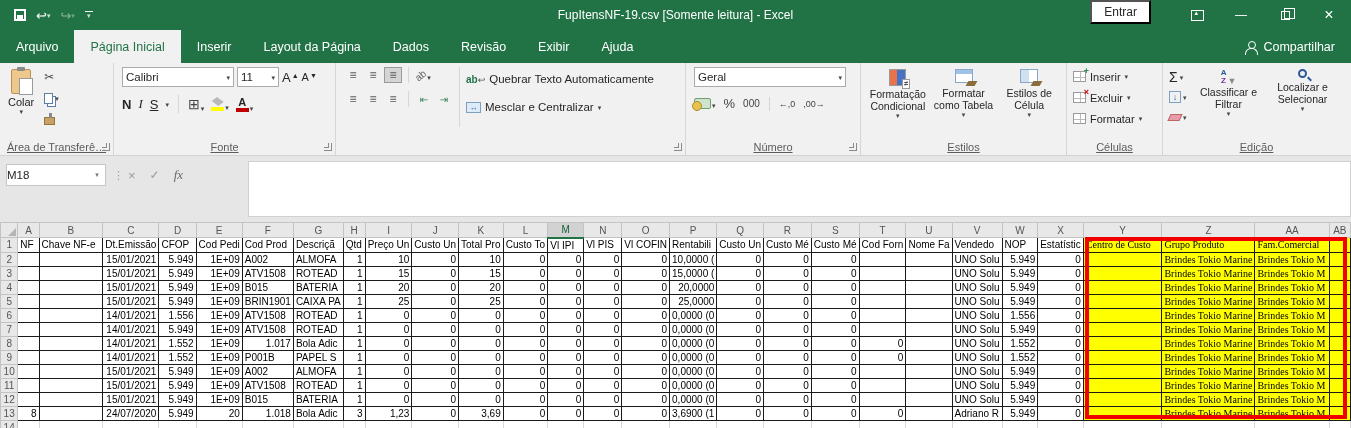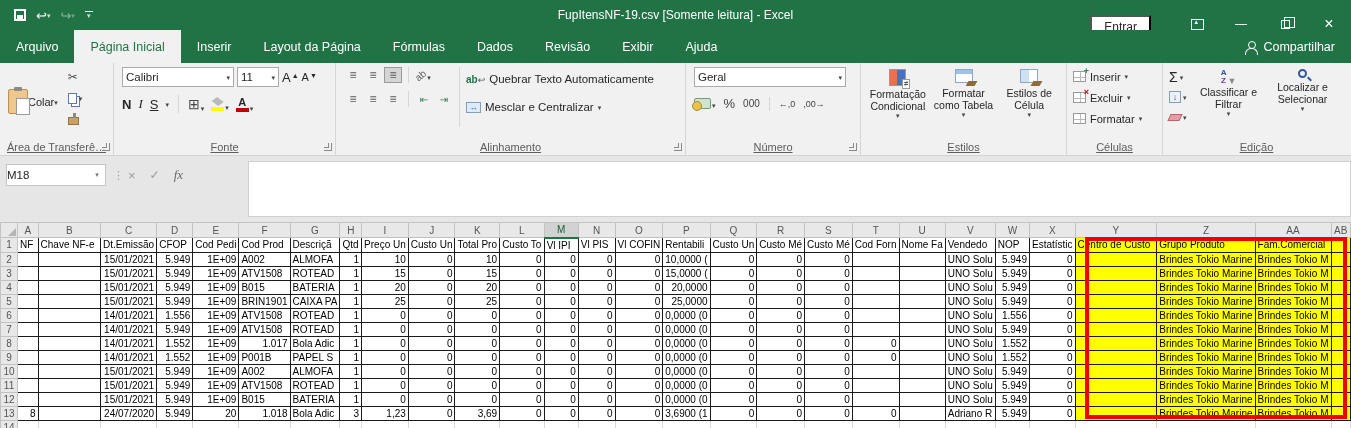--- a/index.html
+++ b/index.html
@@ -10,21 +10,21 @@
   .titlebar{position:absolute;top:0;left:0;width:1351px;height:30px;background:#217346;display:flex;align-items:center;color:#fff;}
   .qat{display:flex;align-items:center;gap:10px;margin-left:14px;}
   .qat .btn{display:flex;align-items:center;color:#fff;cursor:default;}
   .i-save{width:12px;height:12px;border:2px solid #fff;position:relative;display:inline-block;}
   .i-save::after{content:"";position:absolute;left:1px;right:1px;bottom:0;height:4px;background:#fff;}
   .glyph{font-size:13px;line-height:13px;}
   .dim{opacity:.45;}
   .arr{font-size:7px;color:#444;line-height:7px;}
   .titlebar .arr,.tabrow .arr{color:#cfe3d7;}
   .title-text{position:absolute;left:0;right:0;text-align:center;font-size:12px;color:#fff;}
-  .tb-right{position:absolute;right:0;top:9px;height:30px;display:flex;align-items:flex-end;}
+  .tb-right{position:absolute;right:0;top:0;height:30px;display:flex;align-items:flex-start;}
   .entrar{background:#fff;color:#262626;font-size:12px;padding:3px 12px;margin-right:24px;}
   .winbtn{width:44px;height:30px;display:flex;align-items:center;justify-content:center;color:#fff;}
   .i-ribopt{width:13px;height:11px;border:1px solid #fff;position:relative;display:inline-block;}
   .i-ribopt::after{content:"▴";position:absolute;left:3px;top:-2px;font-size:7px;color:#fff;}
   .i-restore{width:9px;height:9px;border:1px solid #fff;position:relative;display:inline-block;background:transparent;}
   .i-restore::before{content:"";position:absolute;top:-4px;left:2px;width:9px;height:9px;border:1px solid #fff;}
   .i-close{font-size:16px;line-height:16px;}
 
   
   .tabrow{position:absolute;top:30px;left:0;width:1351px;height:33px;background:#217346;display:flex;align-items:stretch;color:#fff;}
@@ -38,21 +38,21 @@
   .i-person::before{content:"";position:absolute;left:3px;top:0;width:6px;height:6px;border:1.2px solid #fff;border-radius:50%;}
   .i-person::after{content:"";position:absolute;left:0;bottom:-2px;width:11px;height:6px;border:1.2px solid #fff;border-bottom:none;border-radius:6px 6px 0 0;}
 
   
   .ribbon{position:absolute;top:63px;left:0;width:1351px;height:93px;background:#f1f1f1;border-bottom:1px solid #d5d3d1;display:flex;}
   .group{position:relative;border-right:1px solid #d8d6d4;height:100%;flex:none;}
   .glabel{position:absolute;bottom:2px;left:0;right:0;text-align:center;font-size:11px;color:#5c5c5c;white-space:nowrap;overflow:hidden;text-decoration:underline;}
   .launcher{position:absolute;right:3px;bottom:4px;width:8px;height:8px;border-right:1px solid #8a8a8a;border-bottom:1px solid #8a8a8a;}
   .launcher::after{content:"";position:absolute;right:2px;bottom:2px;width:4px;height:4px;border-right:1px solid #8a8a8a;border-bottom:1px solid #8a8a8a;}
   .gcontent{padding:4px 4px 0 4px;height:74px;display:flex;}
-  .bigbtn{display:flex;flex-direction:row;align-items:center;justify-content:space-between;font-size:11px;color:#262626;padding:2px 4px;}
+  .bigbtn{display:flex;flex-direction:column;align-items:center;justify-content:flex-start;font-size:11px;color:#262626;padding:2px 4px;}
   .i-clip{width:20px;height:25px;background:#edc78c;border:1px solid #ba9057;border-radius:2px;position:relative;margin-bottom:2px;}
   .i-clip::before{content:"";position:absolute;left:5px;top:-3px;width:8px;height:4px;background:#8a8a8a;border-radius:1px;}
   .i-clip::after{content:"";position:absolute;right:-3px;bottom:-2px;width:12px;height:15px;background:#fff;border:1px solid #9a9a9a;}
   .smallcol{display:flex;flex-direction:column;justify-content:flex-start;gap:5px;margin-left:6px;padding-top:2px;}
   .sbtn{display:flex;align-items:center;gap:2px;height:16px;color:#444;}
   .i-copy{width:9px;height:11px;border:1px solid #5b7da6;background:#fff;box-shadow:3px 3px 0 -1px #fff,3px 3px 0 0 #5b7da6;display:inline-block;}
   .i-paint{width:11px;height:8px;background:#c8a165;border:1px solid #97743f;display:inline-block;position:relative;margin-top:4px;}
   .i-paint::before{content:"";position:absolute;left:4px;top:-5px;width:3px;height:5px;background:#8a8a8a;}
   .combo{background:#fff;border:1px solid #ababab;height:20px;display:flex;align-items:center;font-size:11.5px;color:#262626;padding:0 3px;}
   .combo .arr{margin-left:auto;}
@@ -112,21 +112,21 @@
 
   
   .gridwrap{position:absolute;top:222px;left:0;width:1351px;height:206px;overflow:hidden;background:#fff;}
   table.sheet{border-collapse:collapse;table-layout:fixed;}
   table.sheet th,table.sheet td{height:14px;font-size:10px;line-height:13px;padding:0 2px;white-space:nowrap;overflow:hidden;font-weight:normal;}
   table.sheet thead th{height:15px;background:#e8e8e8;border:1px solid #c3c3c3;color:#555;text-align:center;padding:0;}
   table.sheet thead th.selcol{background:#d2d2d2;border-bottom:2px solid #217346;color:#17603a;}
   table.sheet tbody th{background:#e8e8e8;border:1px solid #c3c3c3;color:#555;text-align:center;padding:0 2px;}
   td.e{border-right:1px solid #d9d9d9;border-bottom:1px solid #d9d9d9;background:#fff;}
   td.b{border:1px solid #1a1a1a;background:#fff;}
-  td.y{background:#ffff00;}
+  td.y{background:#ffff00;font-family:Liberation Serif, serif;}
   td.num{text-align:right;}
   th.corner{position:relative;}
   .tri{position:absolute;right:1px;bottom:1px;width:0;height:0;border-left:8px solid transparent;border-bottom:8px solid #b5b5b5;}
   .redbox{position:absolute;border:4px solid #f00000;pointer-events:none;}
 </style>
 </head>
 <body>
 
 <div class="titlebar">
   <div class="qat">
@@ -158,21 +158,20 @@
       </span>
     <span class="winbtn i-close">×</span>
   </div>
 </div>
 
 <div class="tabrow">
   <span class="tab">Arquivo</span>
   <span class="tab selected">Página Inicial</span>
   <span class="tab">Inserir</span>
   <span class="tab">Layout da Página</span>
-  <span class="tab">Fórmulas</span>
   <span class="tab">Dados</span>
   <span class="tab">Revisão</span>
   <span class="tab">Exibir</span>
   <span class="tab">Ajuda</span>
   <span class="share">
       <span class="i-person"></span>
       <span>Compartilhar</span>
     </span>
 </div>
 
@@ -280,21 +279,20 @@
           <span><span class="i-ab">ab</span><span style="font-size:9px;color:#5a5a5a;">↩</span></span>
           <span>Quebrar Texto Automaticamente</span>
         </span>
         <span class="wrapbtn">
           <span class="i-merge">↔</span>
           <span>Mesclar e Centralizar</span>
           <span class="arr">▾</span>
         </span>
       </div>
     </div>
-    <div class="glabel">Alinhamento</div>
     <span class="launcher"></span>
   </div>
 
   <div class="group" style="width:175px">
     <div class="gcontent" style="flex-direction:column;padding-left:8px;">
       <span class="combo" style="width:152px">
           <span>Geral</span>
           <span class="arr">▾</span>
         </span>
       <div class="numicons">

